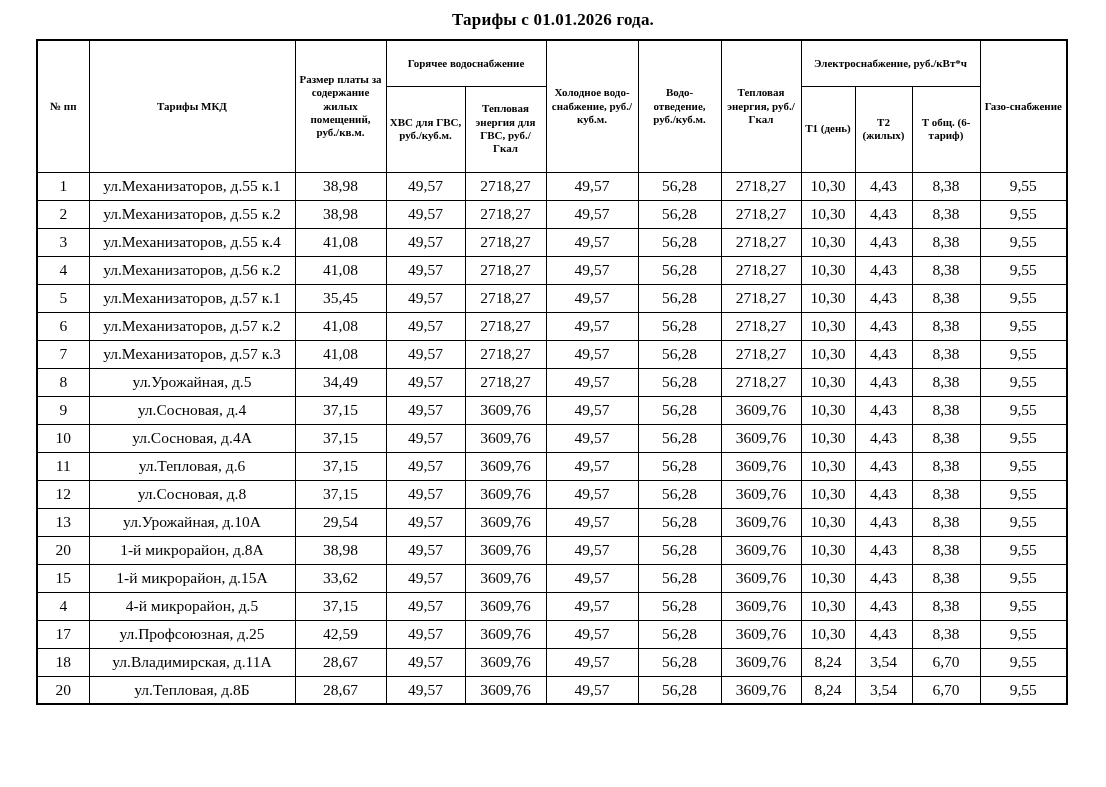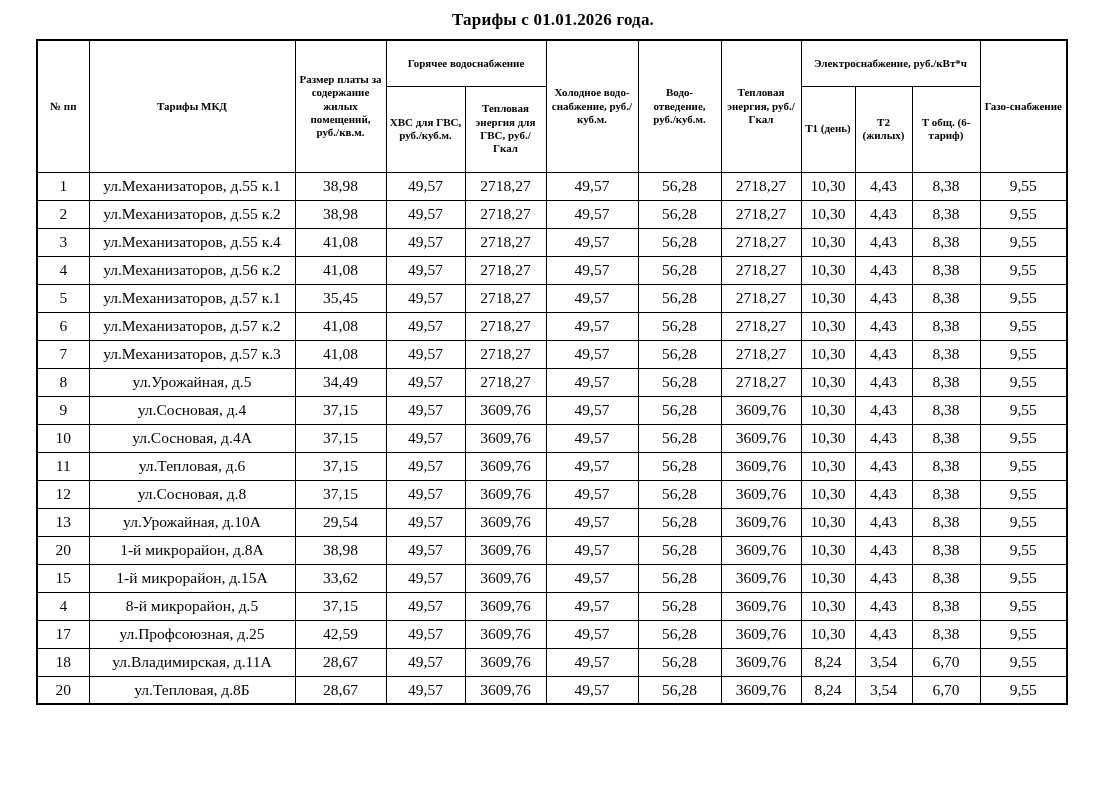--- a/index.html
+++ b/index.html
@@ -301,21 +301,21 @@
       <td>49,57</td>
       <td>56,28</td>
       <td>3609,76</td>
       <td>10,30</td>
       <td>4,43</td>
       <td>8,38</td>
       <td>9,55</td>
     </tr>
         <tr>
       <td>4</td>
-      <td>8-й микрорайон, д.5</td>
+      <td>4-й микрорайон, д.5</td>
       <td>37,15</td>
       <td>49,57</td>
       <td>3609,76</td>
       <td>49,57</td>
       <td>56,28</td>
       <td>3609,76</td>
       <td>10,30</td>
       <td>4,43</td>
       <td>8,38</td>
       <td>9,55</td>

